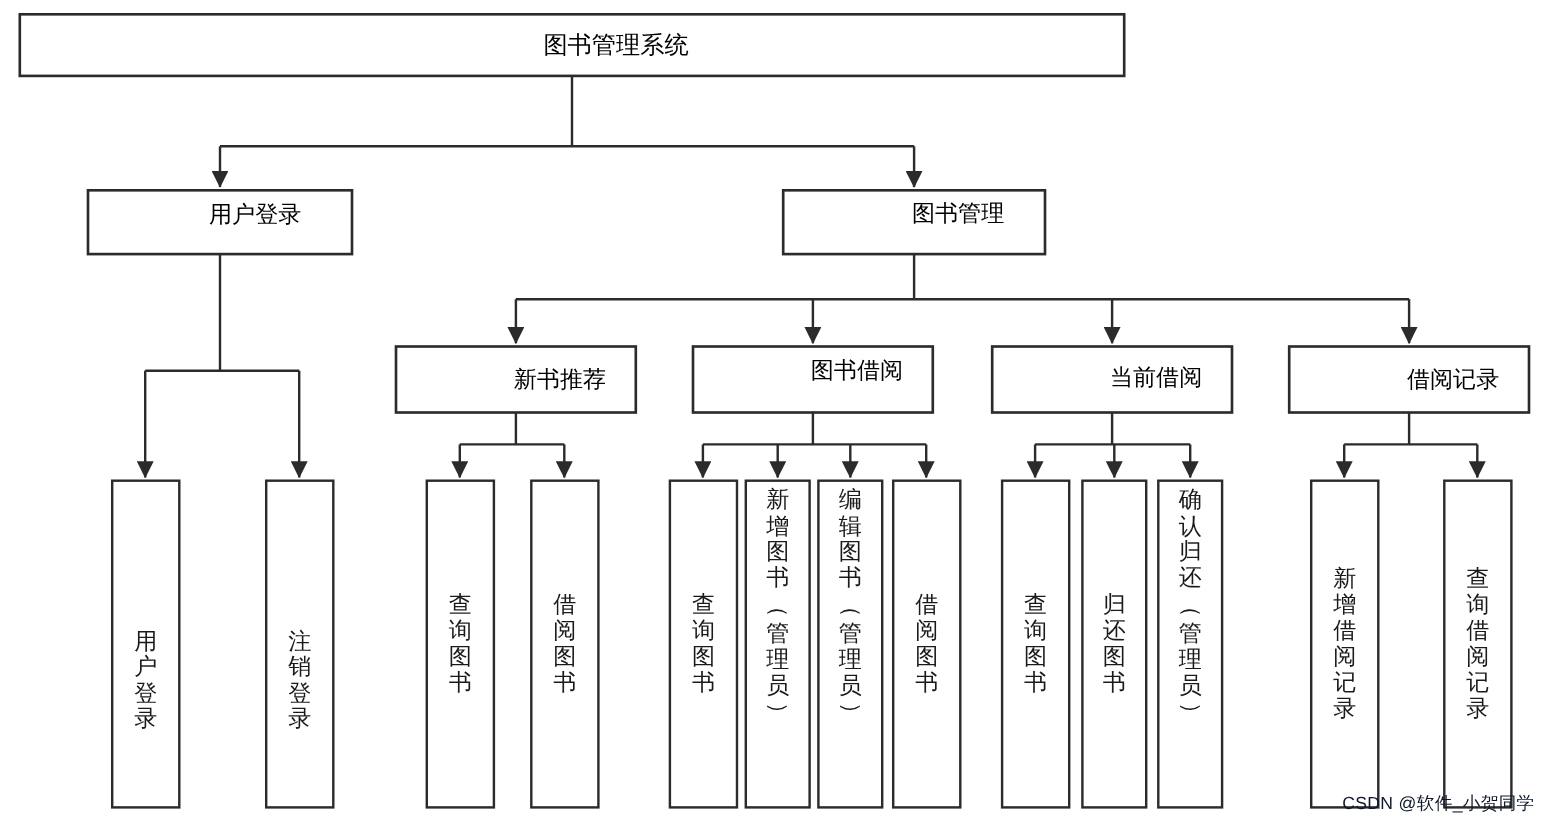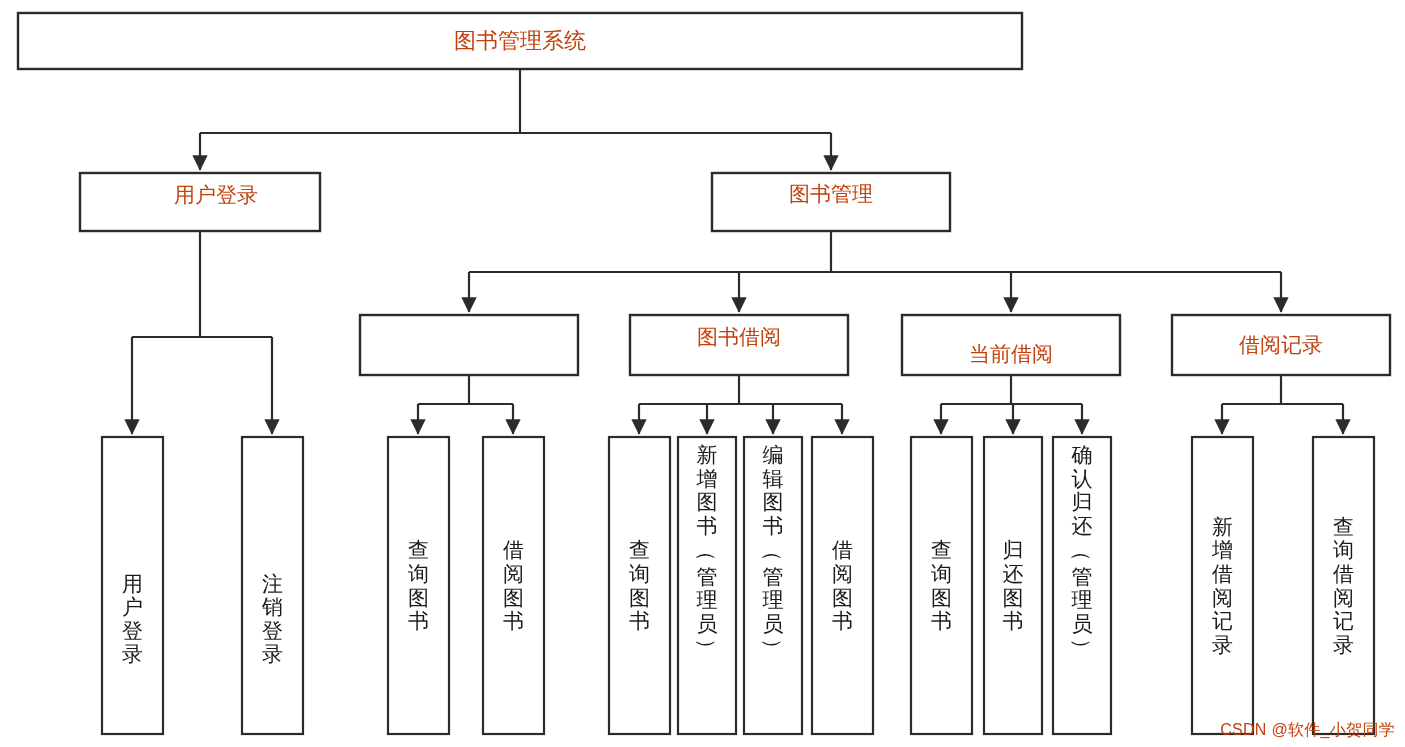--- a/index.html
+++ b/index.html
@@ -62,34 +62,35 @@
   }
   .vert-text-wrap span.ch {
     display: block;
     text-align: center;
   }
   .h-label {
     position: absolute;
     display: flex;
     align-items: center;
     justify-content: center;
-    color: #c2410c;
+    color: #000000;
     font-family: "Liberation Sans", "DejaVu Sans", sans-serif;
     font-size: 21px;
     pointer-events: none;
     white-space: nowrap;
+    margin-left: 40px;
   }
   .h-label.root {
     font-size: 22px;
   }
   #watermark {
     position: absolute;
     right: 10px;
     bottom: 6px;
-    color: #c2410c;
+    color: #0f172a;
     font-family: "Liberation Sans", "DejaVu Sans", sans-serif;
     font-size: 16px;
     letter-spacing: 0.3px;
     pointer-events: none;
   }
 </style>
 </head>
 <body>
 
 <div id="diagram-root">
@@ -165,25 +166,26 @@
     <path class="conn" marker-end="url(#arrow)" d="M 1082 404 L 1082 434"></path>
 
     <path class="conn" d="M 1281 375 L 1281 404"></path>
     <path class="conn" d="M 1222 404 L 1343 404"></path>
     <path class="conn" marker-end="url(#arrow)" d="M 1222 404 L 1222 434"></path>
     <path class="conn" marker-end="url(#arrow)" d="M 1343 404 L 1343 434"></path>
   </svg>
 
   <div class="h-label root" style="left:18px; top:13px; width:1004px; height:56px;">图书管理系统</div>
 
-  <div class="h-label" style="left:96px; top:173px; width:240px; height:44px;">用户登录</div>
+  <div class="h-label" style="left:72px; top:173px; width:240px; height:44px;">用户登录</div>
   <div class="h-label" style="left:712px; top:173px; width:238px; height:42px;">图书管理</div>
 
+  <div class="h-label" style="left:360px; top:315px; width:218px; height:60px;">新书推荐</div>
   <div class="h-label" style="left:630px; top:315px; width:218px; height:44px;">图书借阅</div>
-  <div class="h-label" style="left:902px; top:326px; width:218px; height:56px;">当前借阅</div>
+  <div class="h-label" style="left:902px; top:315px; width:218px; height:56px;">当前借阅</div>
   <div class="h-label" style="left:1172px; top:315px; width:218px; height:60px;text-align:right;">借阅记录</div>
 
   <div class="vert-text-wrap" style="left:102px; top:437px; width:61px; height:297px; justify-content:flex-end; padding-bottom:68px; box-sizing:border-box;">
       <span class="ch">用</span>
       <span class="ch">户</span>
       <span class="ch">登</span>
       <span class="ch">录</span>
     </div>
   <div class="vert-text-wrap" style="left:242px; top:437px; width:61px; height:297px; justify-content:flex-end; padding-bottom:68px; box-sizing:border-box;">
       <span class="ch">注</span>

